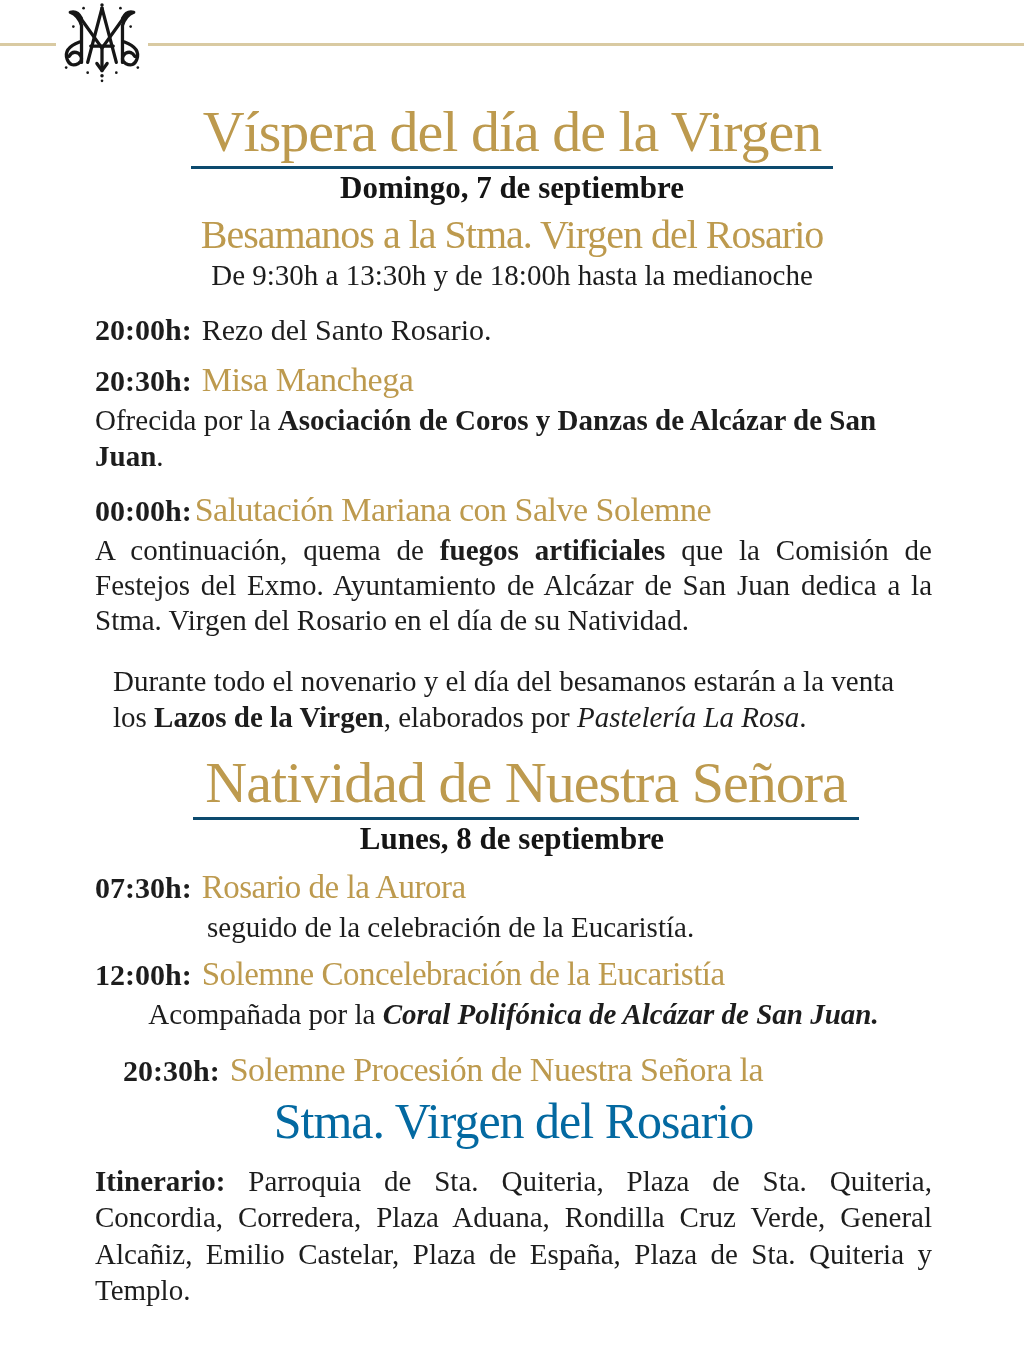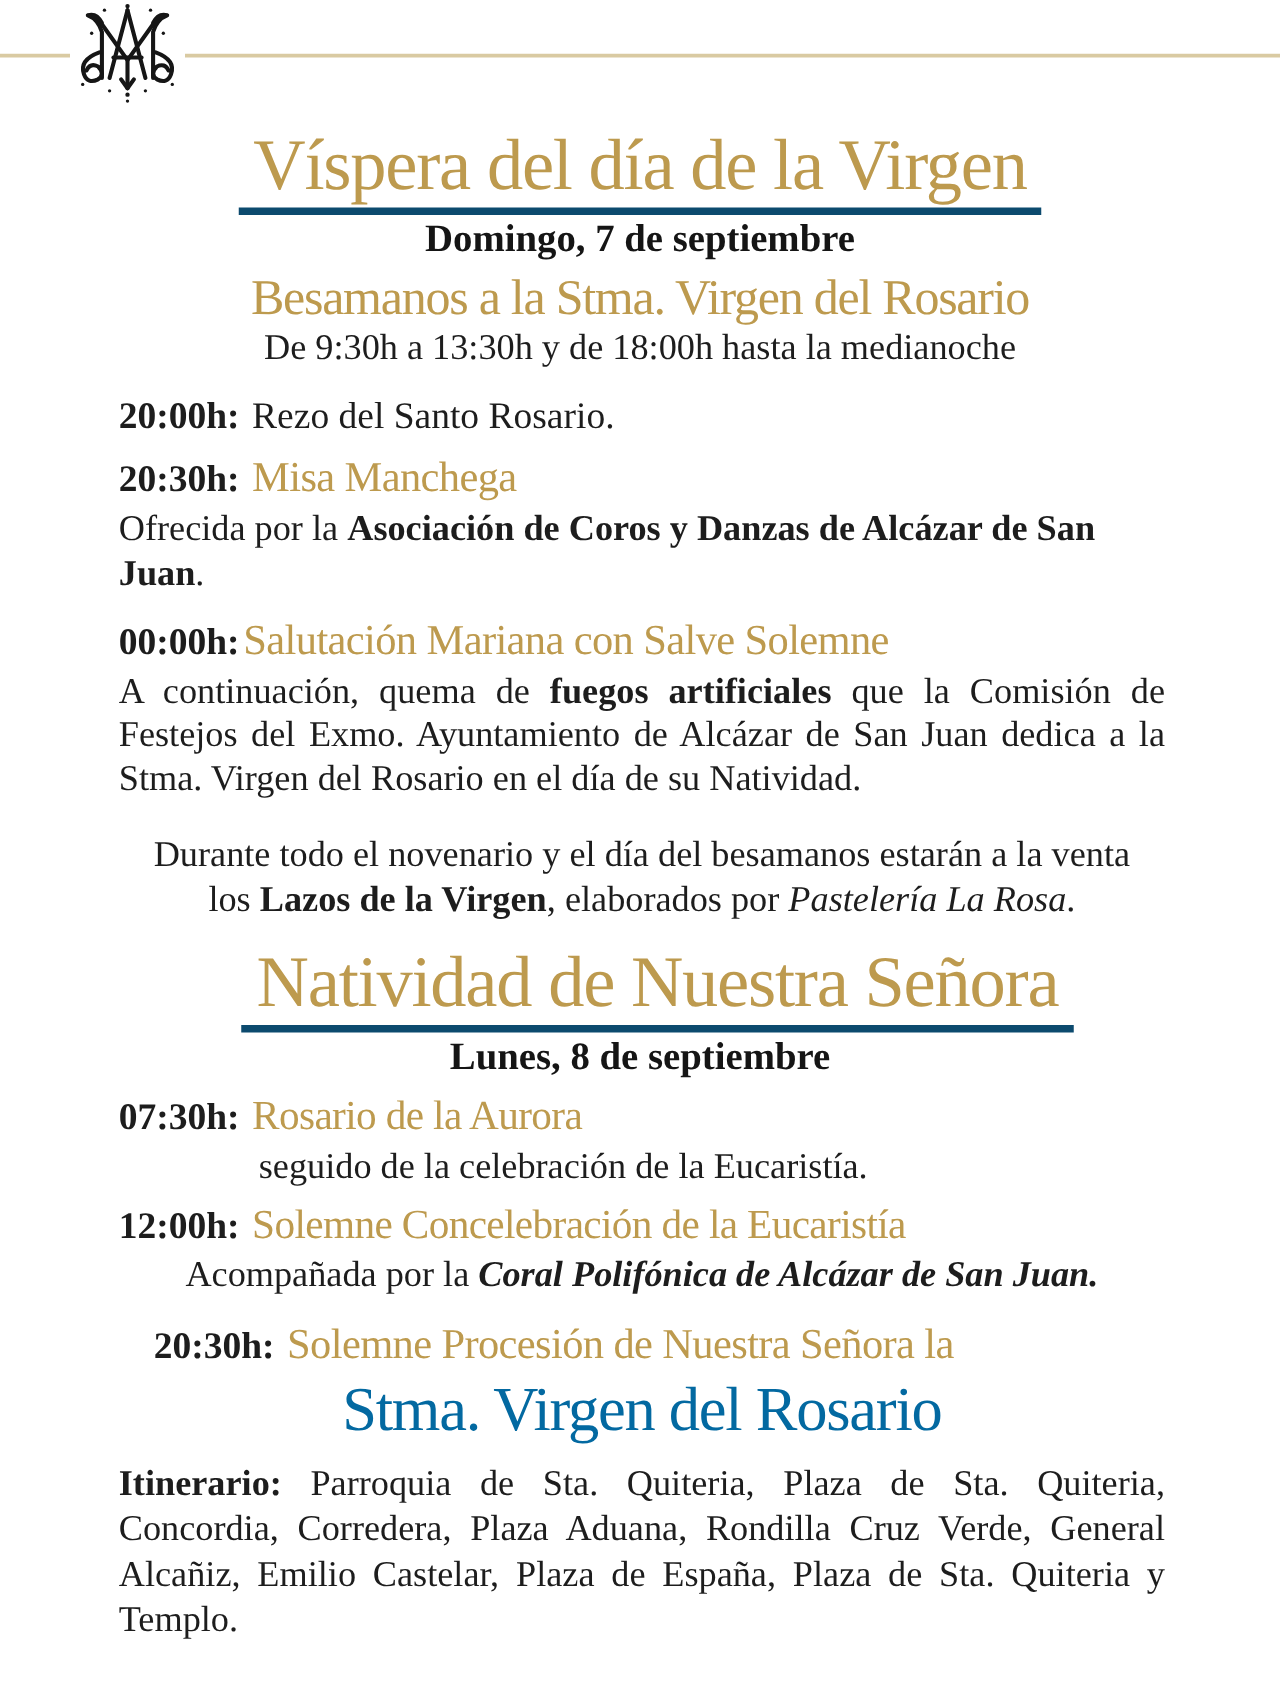--- a/index.html
+++ b/index.html
@@ -23,21 +23,21 @@
     background:#ffffff;
     display:flex; align-items:center; justify-content:center;
   }
 
   
   .title-wrap { text-align:center; margin-top:10px; }
   .main-title {
     display:inline-block;
     font-size:58px; font-weight:normal; line-height:1.05;
     color:#bd9a4e;
-    border-bottom:6px solid #0c4a6e;
+    border-bottom:3px solid #0c4a6e;
     padding:0 12px 3px;
     letter-spacing:-1px;
   }
   .date-line {
     text-align:center; font-weight:bold; font-size:31px; line-height:1.1;
     margin-top:2px; color:#151515;
   }
   .sub-heading {
     text-align:center; font-size:40px; line-height:1.1; margin-top:8px;
     color:#bd9a4e; letter-spacing:-1px;
@@ -55,21 +55,21 @@
 
   .detail { font-size:29px; line-height:1.22; margin-top:2px; }
   .justify { text-align:justify; }
   .center { text-align:center; }
   .indent { margin-left:112px; }
   .mt10 { margin-top:10px; }
   .mt12 { margin-top:12px; }
   .mt16 { margin-top:16px; }
   .mt18 { margin-top:18px;margin-left:28px; }
 
-  .note { font-size:29px; line-height:1.25; margin-top:24px; text-align:center; padding:0 18px; }
+  .note { font-size:29px; line-height:1.25; margin-top:24px; text-align:left; padding:0 18px; }
 
   .big-gold-line {
     text-align:center; color:#0369a1; font-size:50px; line-height:1.2;
     letter-spacing:-1px; margin-top:0;
   }
   .itinerary { font-size:29px; line-height:1.25; margin-top:12px; text-align:justify; }
   b.bold { font-weight:bold; }
   i.it { font-style:italic; }
   .bi { font-weight:bold; font-style:italic; }
 </style>

